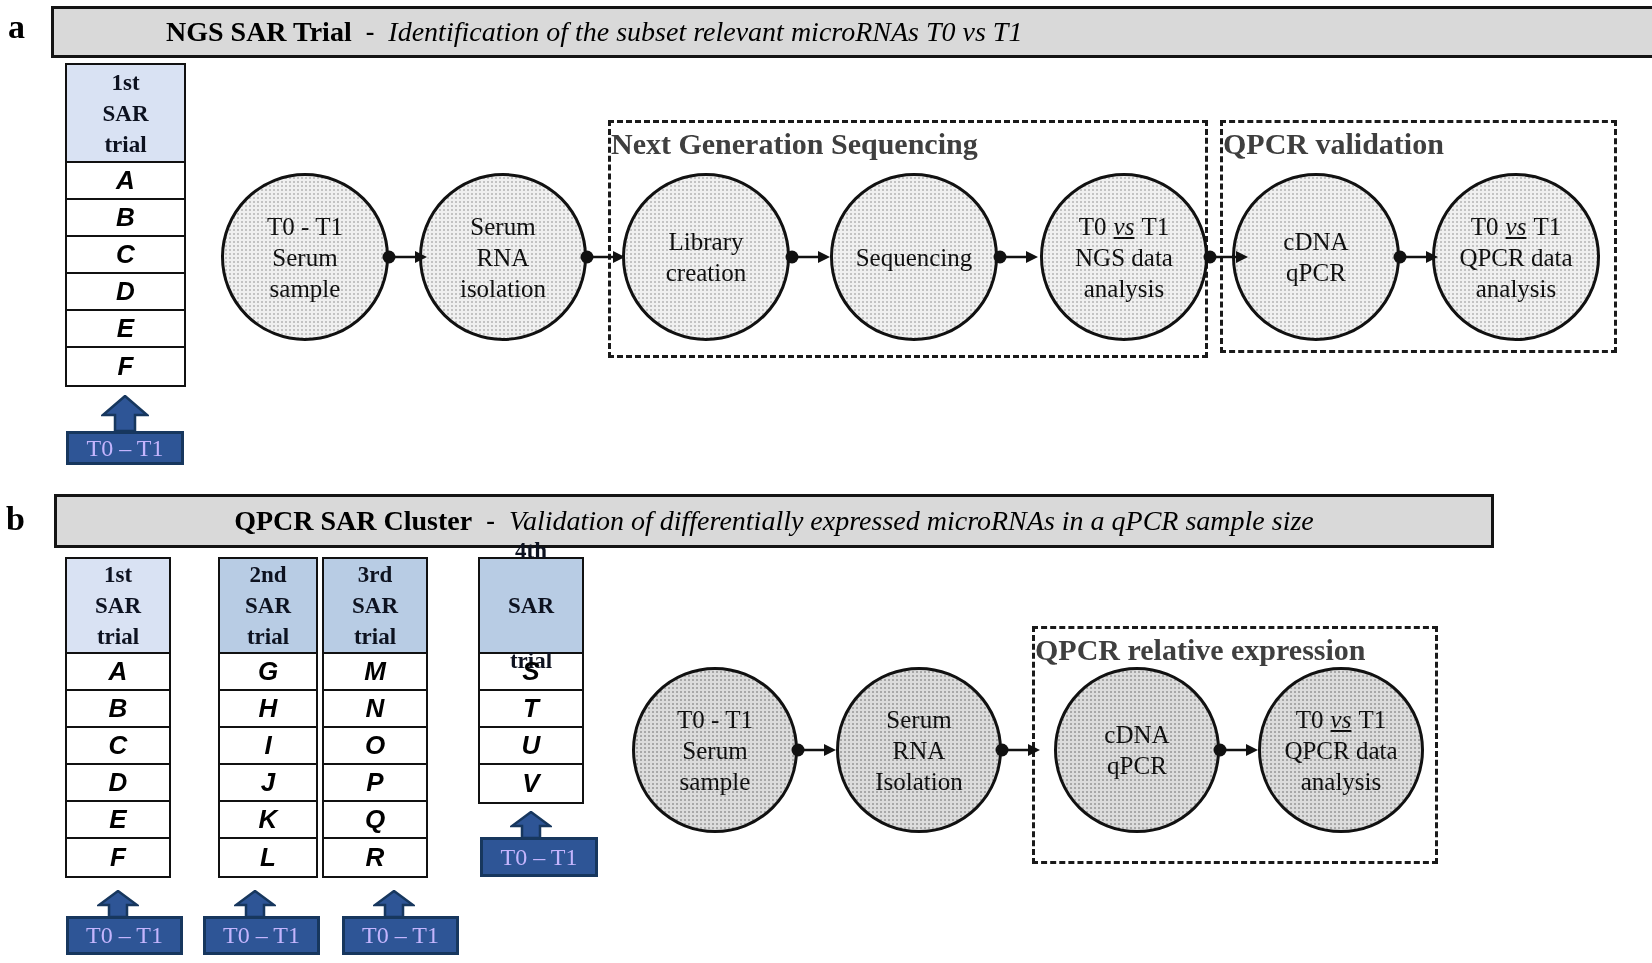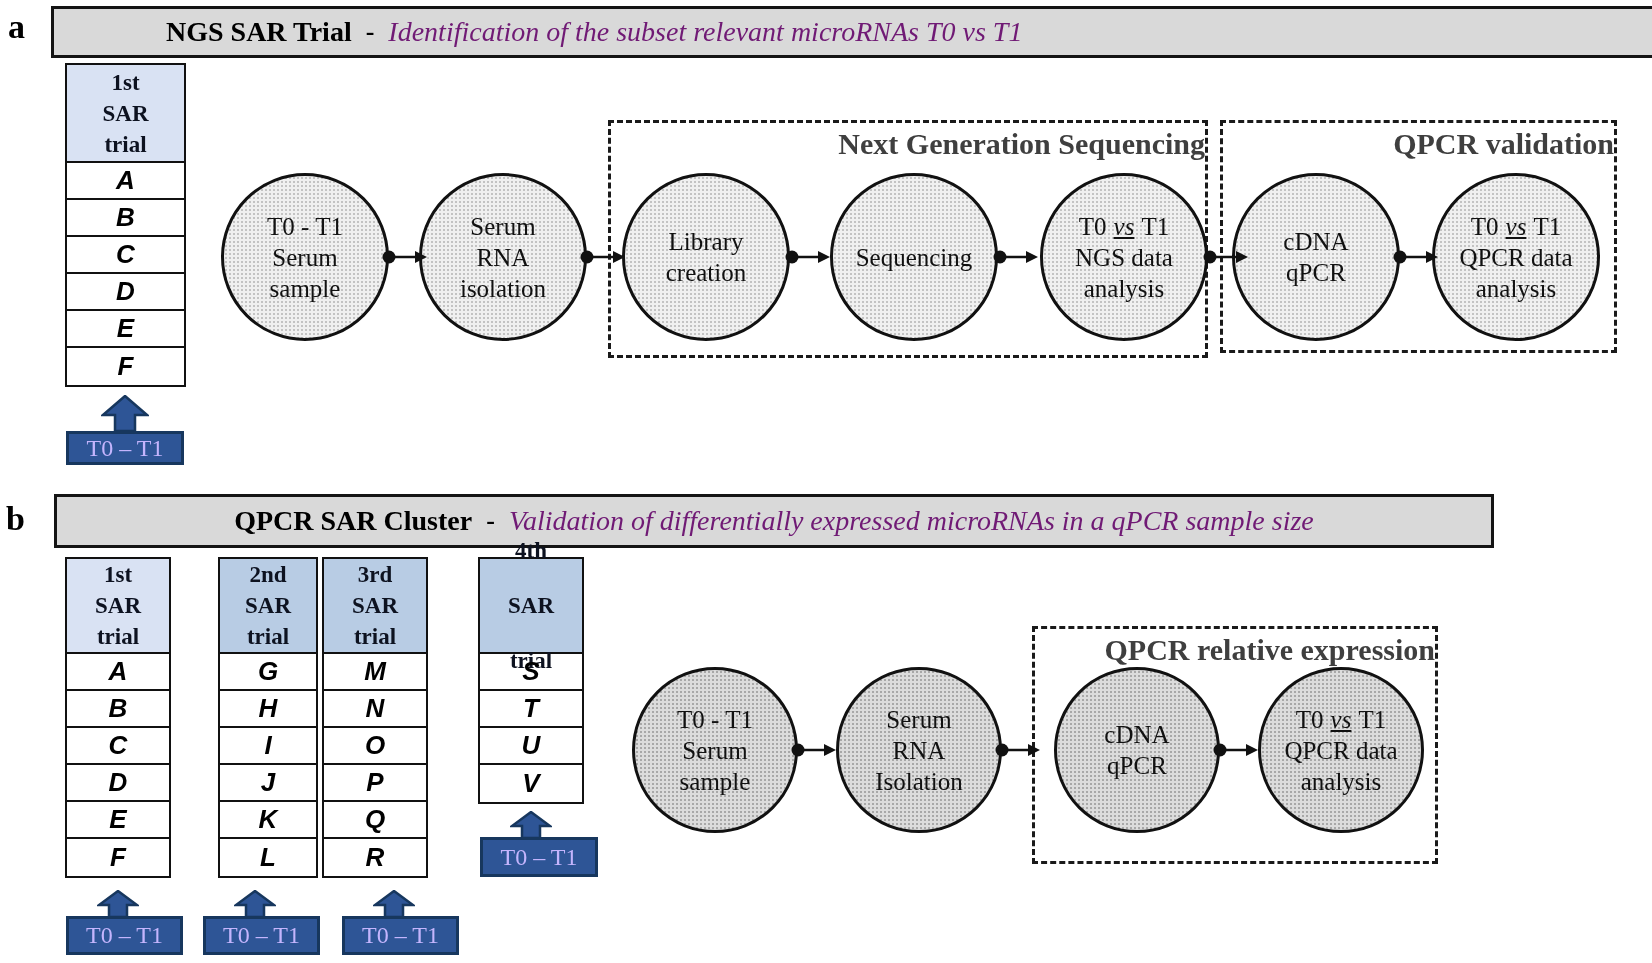--- a/index.html
+++ b/index.html
@@ -14,21 +14,21 @@
   html,body{background:#fff;}
   body{font-family:"Liberation Serif",serif;color:#111;}
   .canvas{position:relative;width:1652px;height:963px;background:#fff;overflow:hidden;}
 
   .panel-label{position:absolute;font-weight:bold;font-size:34px;color:#000;}
 
   .bar{position:absolute;display:flex;align-items:center;gap:14px;
        background:var(--bar-gray,#d9d9d9);border:3px solid #141414;white-space:nowrap;margin-left:9px;}
   .bar-title{font-weight:bold;font-size:28px;color:#000;}
   .bar-sep{font-weight:bold;font-size:26px;color:#000;}
-  .bar-sub{font-style:italic;font-size:28px;color:#701a75;}
+  .bar-sub{font-style:italic;font-size:28px;color:#000000;}
 
   .ttable{position:absolute;border:2px solid #111;background:#b91c1c;}
   .thead{display:flex;flex-direction:column;align-items:center;justify-content:center;
          font-weight:bold;font-size:23px;line-height:31px;color:#0d1220;
          border-bottom:2px solid #111;}
   .trow{height:37px;display:flex;align-items:center;justify-content:center;
         font-family:"Liberation Sans",sans-serif;font-weight:bold;font-style:italic;
         font-size:26px;color:#000;border-bottom:2px solid #111;background:#fff;}
   .trow:last-child{border-bottom:none;}
 
@@ -44,21 +44,21 @@
   .fill-a{background-color:#f0f0f0;
           background-image:radial-gradient(#c3c3c3 1px,transparent 1.15px);
           background-size:4px 4px;}
   .fill-b{background-color:#dcdcdc;
           background-image:radial-gradient(#a8a8a8 1.2px,transparent 1.3px);
           background-size:4px 4px;}
   .vs-line{display:flex;gap:7px;justify-content:center;}
   .vs-line i{font-style:italic;text-decoration:underline;}
 
   .group-box{position:absolute;border:3px dashed #1a1a1a;}
-  .group-title{position:absolute;top:4px;left:0;right:0;text-align:right;
+  .group-title{position:absolute;top:4px;left:0;right:0;text-align:left;
                font-weight:bold;font-size:30px;color:var(--group-title-gray,#3f3f3f);}
 
   .connector{position:absolute;}
 </style>
 </head>
 <body>
 
 <div class="canvas">
 
   <div class="panel-label" style="left:8px;top:8px;">a</div>

